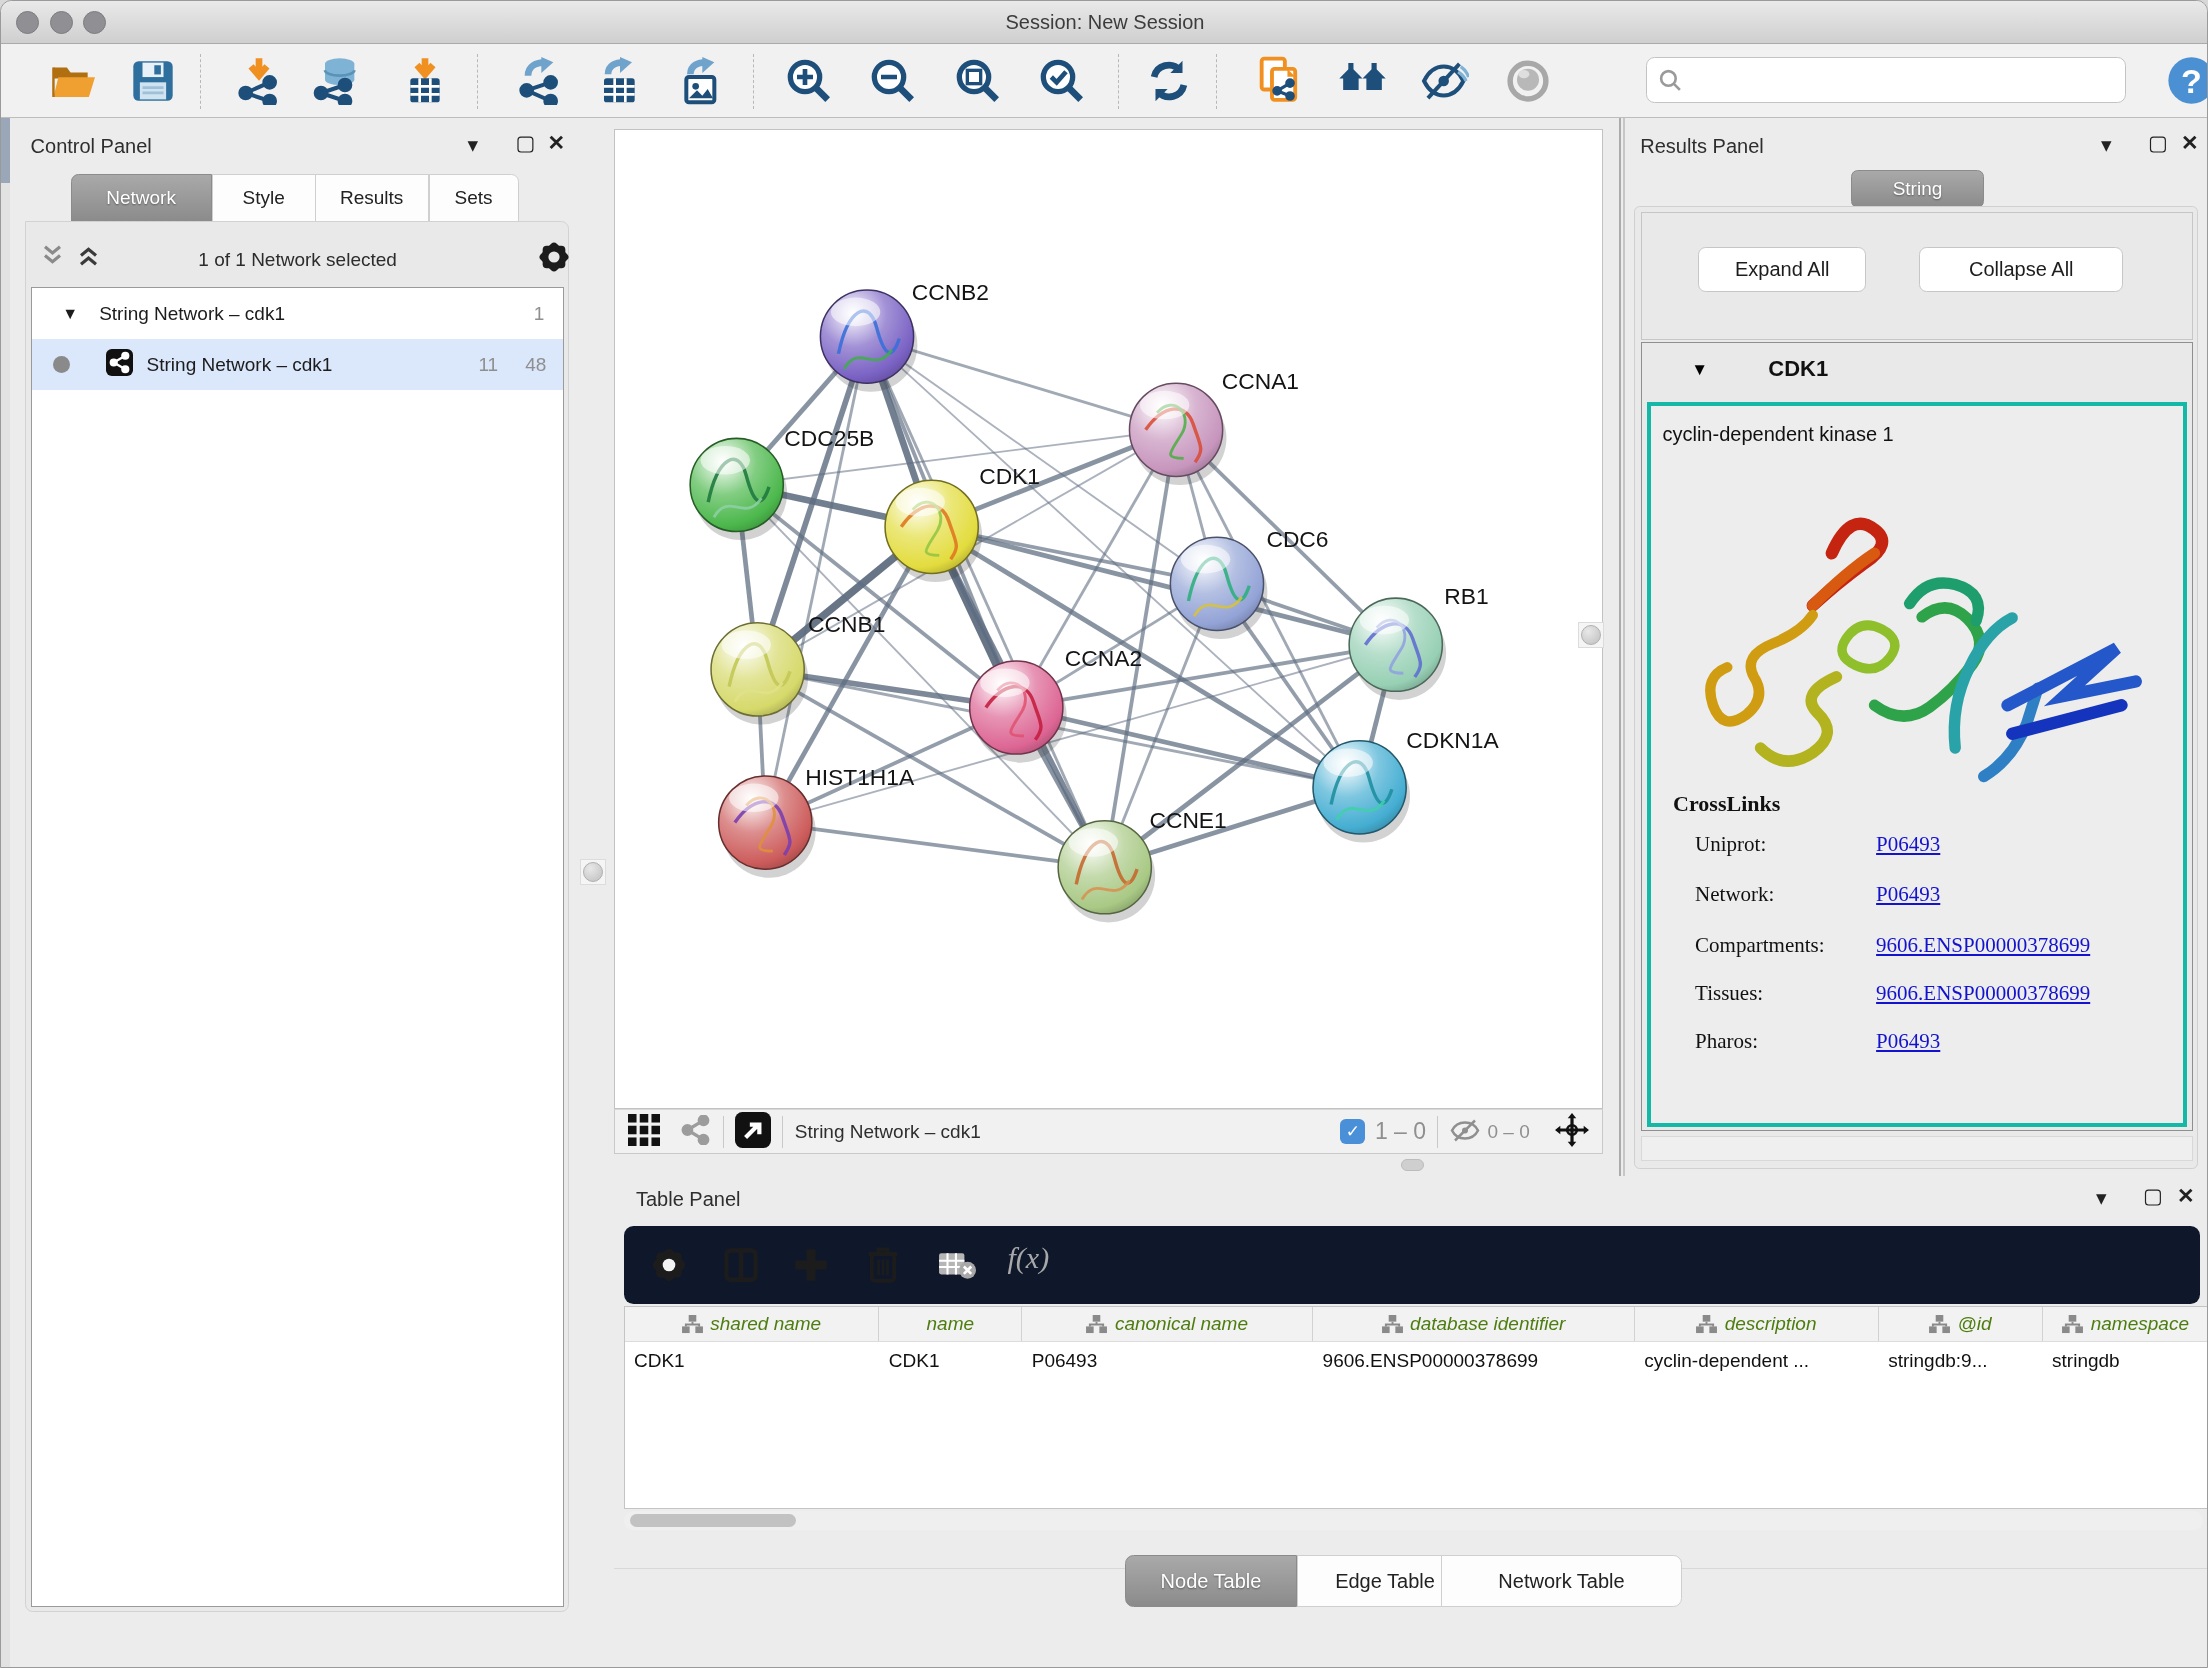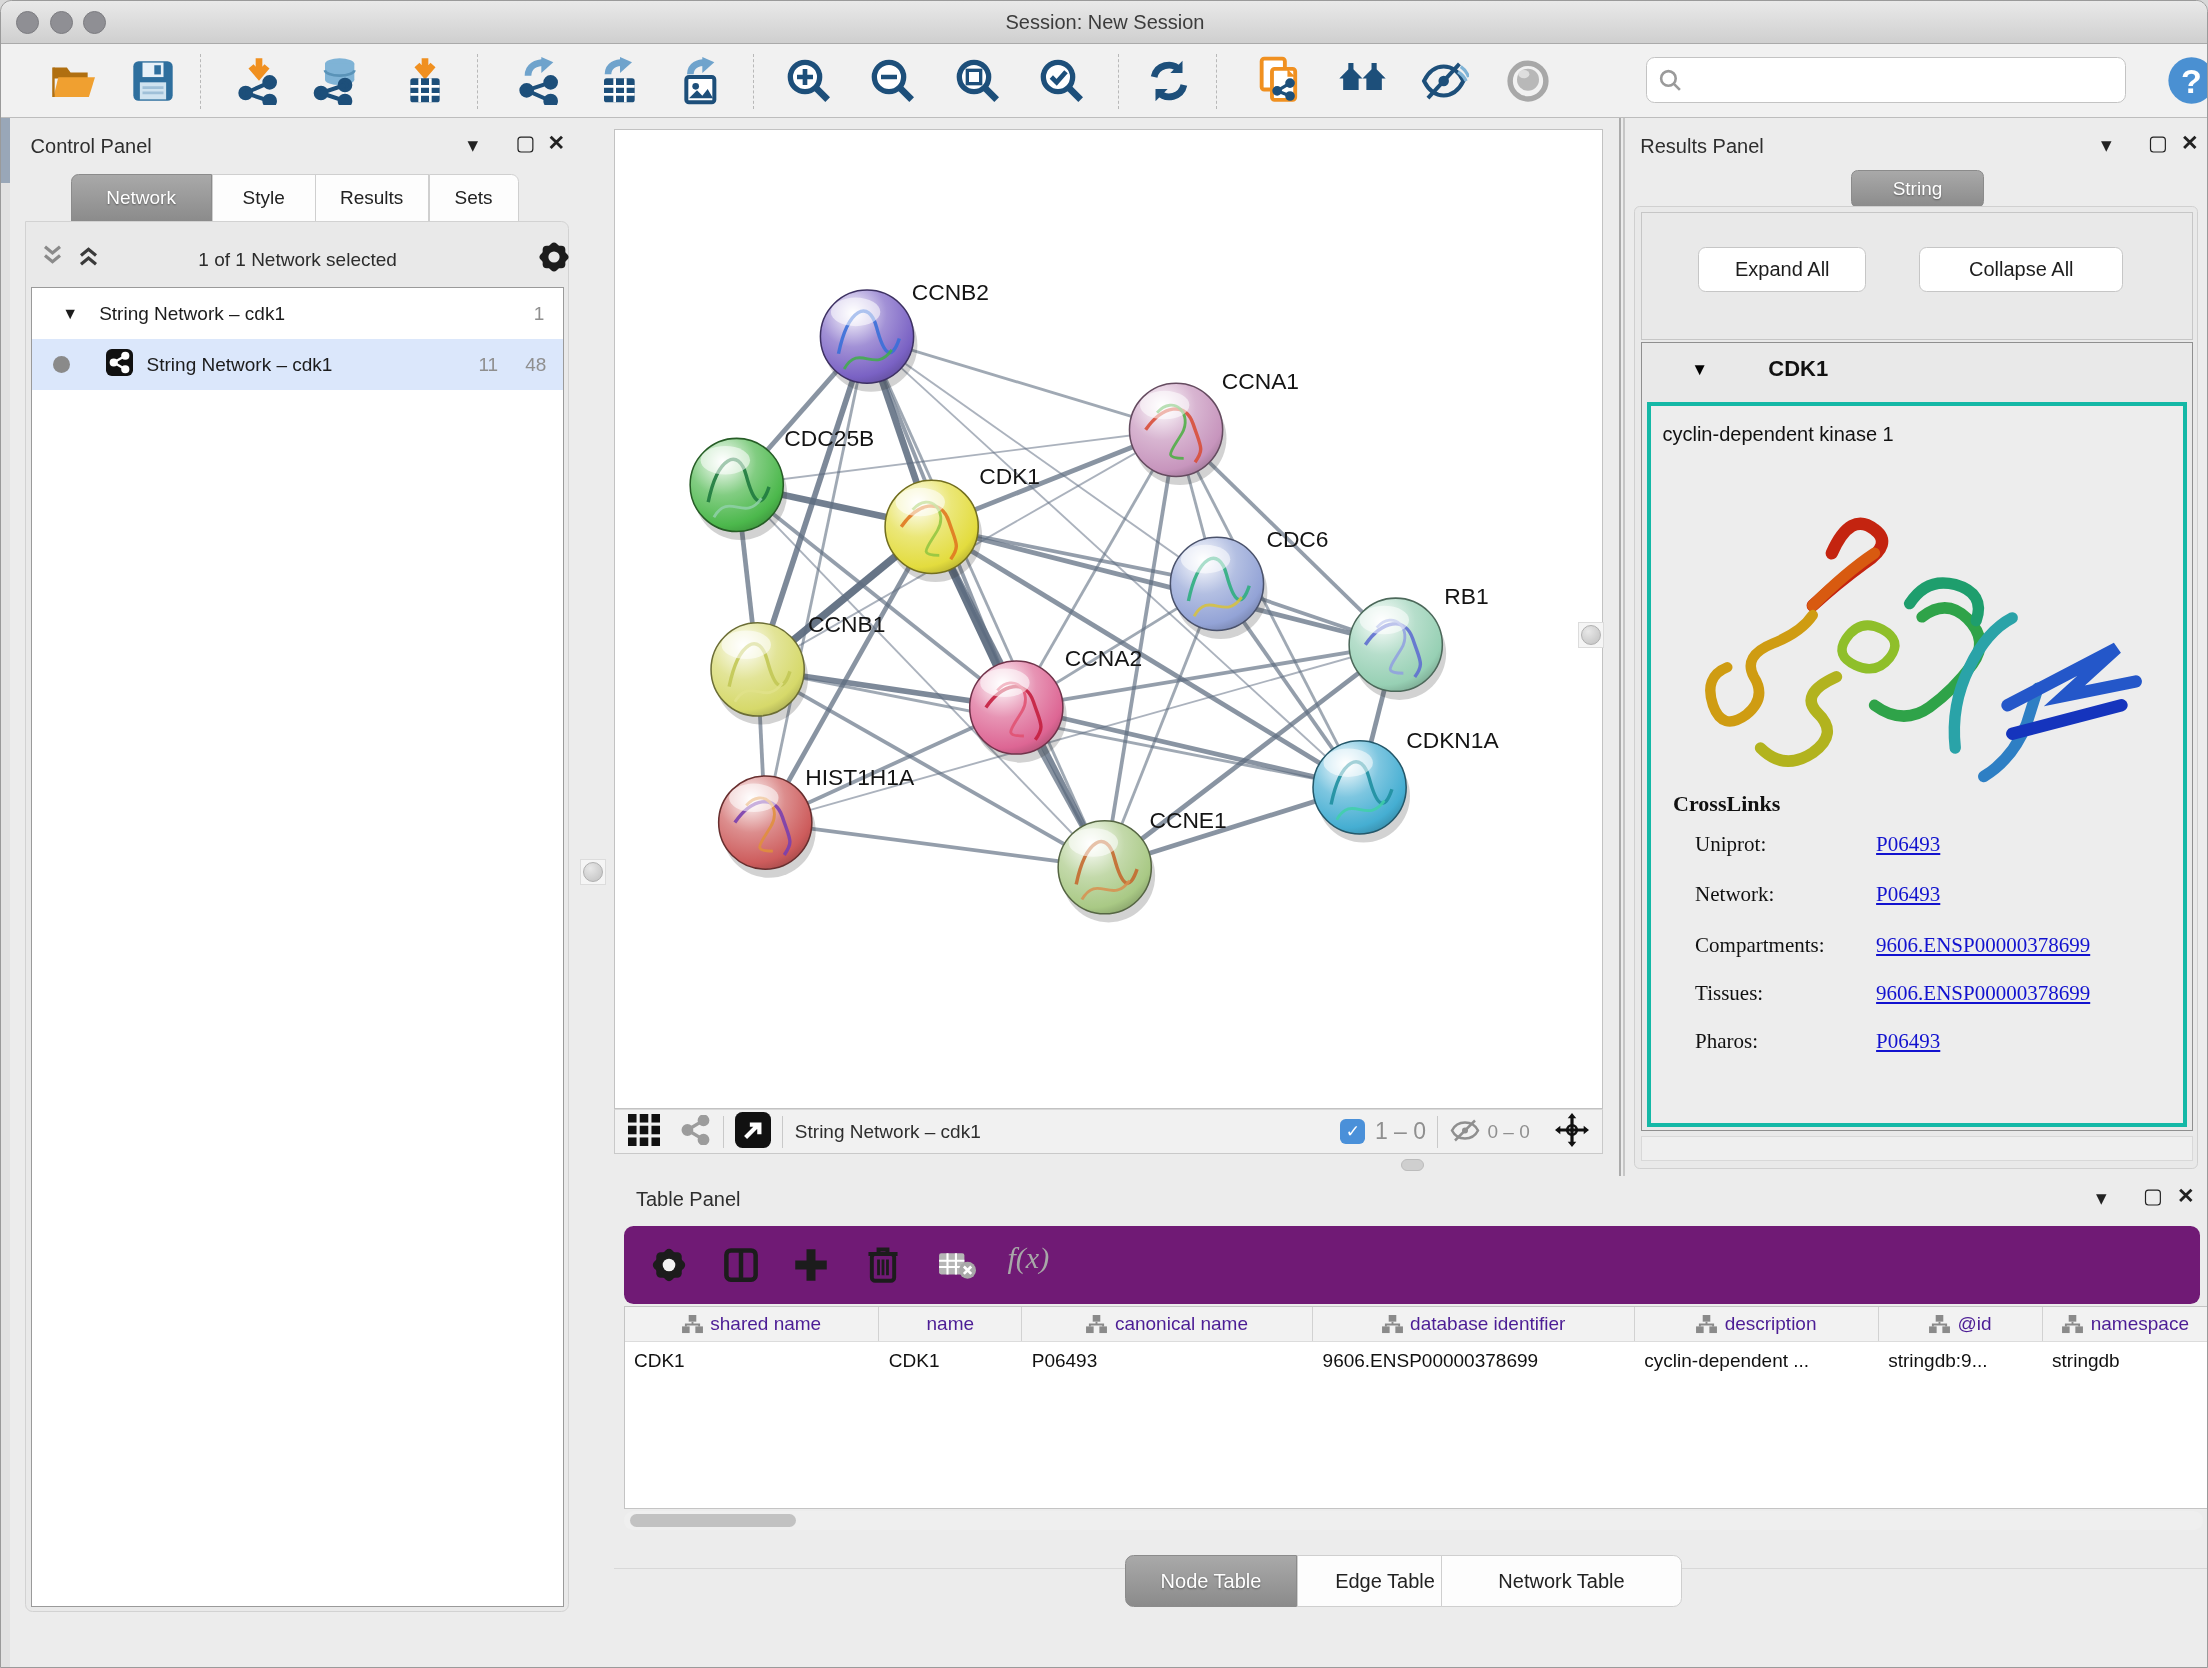--- a/index.html
+++ b/index.html
@@ -37,24 +37,24 @@
   #net-canvas{left:613px;top:128px;width:989px;height:980px;background:#fff;
     border:1px solid #c2c2c2;}
   #net-bar{left:613px;top:1108px;width:989px;height:45px;background:#f1f1f1;
     border:1px solid #c9c9c9;border-top:1px solid #d8d8d8;display:flex;align-items:center;}
   .nbsep{width:1px;height:32px;background:#c9c9c9;margin:0 11.4px;}
   .rp-btn{top:268px;height:45px;background:#fff;border:1px solid #c6c6c6;border-radius:7.6px;
     display:flex;align-items:center;justify-content:center;font-size:20px;color:#1d1d1d;}
   .xl-row{font-family:"Liberation Serif",serif;font-size:21px;color:#111;}
   .xl-link{color:#1212cf;text-decoration:underline;}
   
-  #tp-toolbar{left:623px;top:1225px;width:1576px;height:78px;background:#701a75;border-radius:9.5px;}
+  #tp-toolbar{left:623px;top:1225px;width:1576px;height:78px;background:#0f172a;border-radius:9.5px;}
   #tp-table{left:623px;top:1305px;width:1586px;height:203px;background:#fff;border:1px solid #c4c4c4;}
   .th{display:flex;align-items:center;justify-content:center;gap:7.6px;height:34px;
-    background:#f2f2f2;border-right:1px solid #d2d2d2;font-size:19px;color:#4c1d95;overflow:hidden;white-space:nowrap;}
+    background:#f2f2f2;border-right:1px solid #d2d2d2;font-size:19px;color:#4d7c0f;overflow:hidden;white-space:nowrap;font-style:italic;}
   .td{display:flex;align-items:center;height:38px;padding-left:9.5px;font-size:19px;color:#111;
     overflow:hidden;white-space:nowrap;}
   #tp-scroll{left:623px;top:1510px;width:1579px;height:19px;background:#efefef;border-radius:9.5px;}
   #tp-thumb{left:630px;top:1513px;width:166px;height:13.3px;background:#c2c2c2;border-radius:6.7px;}
   .btab{height:52px;display:flex;align-items:center;justify-content:center;font-size:20px;}
   
   #statusbar{left:0;top:1614px;width:2208px;height:54px;background:#ececec;border-top:1px solid #c6c6c6;}
   .sbtn{top:7.6px;height:41px;background:#f9f9f9;border:1.9px solid #b2b2b2;
     display:flex;align-items:center;justify-content:center;}
   .knob{background:#f5f5f5;border:1px solid #dcdcdc;display:flex;align-items:center;justify-content:center;}

